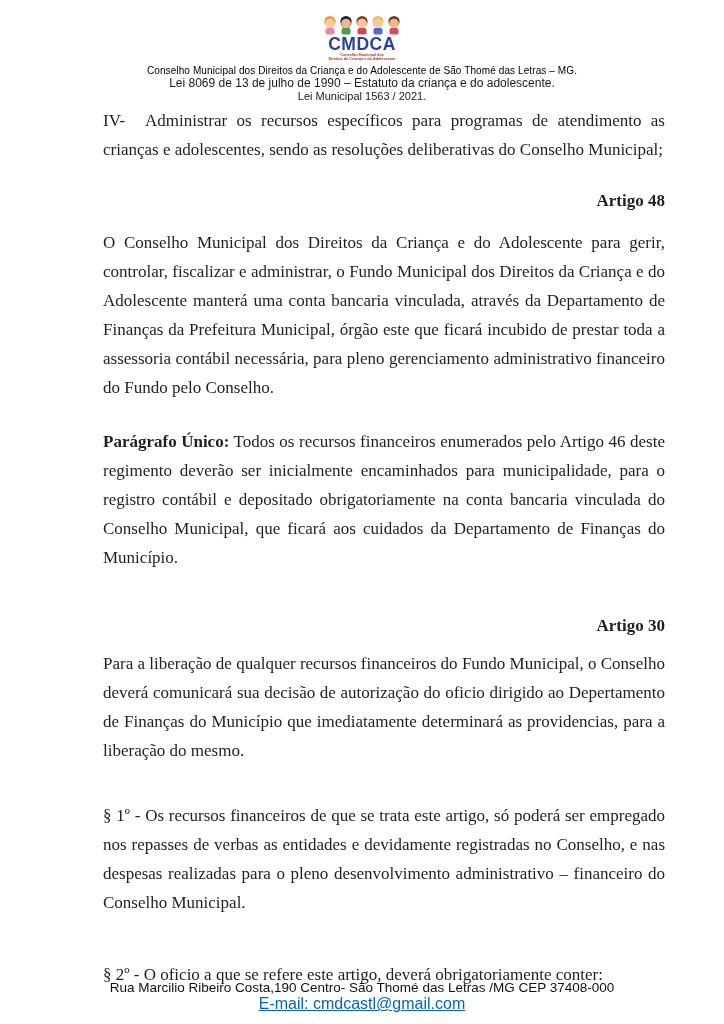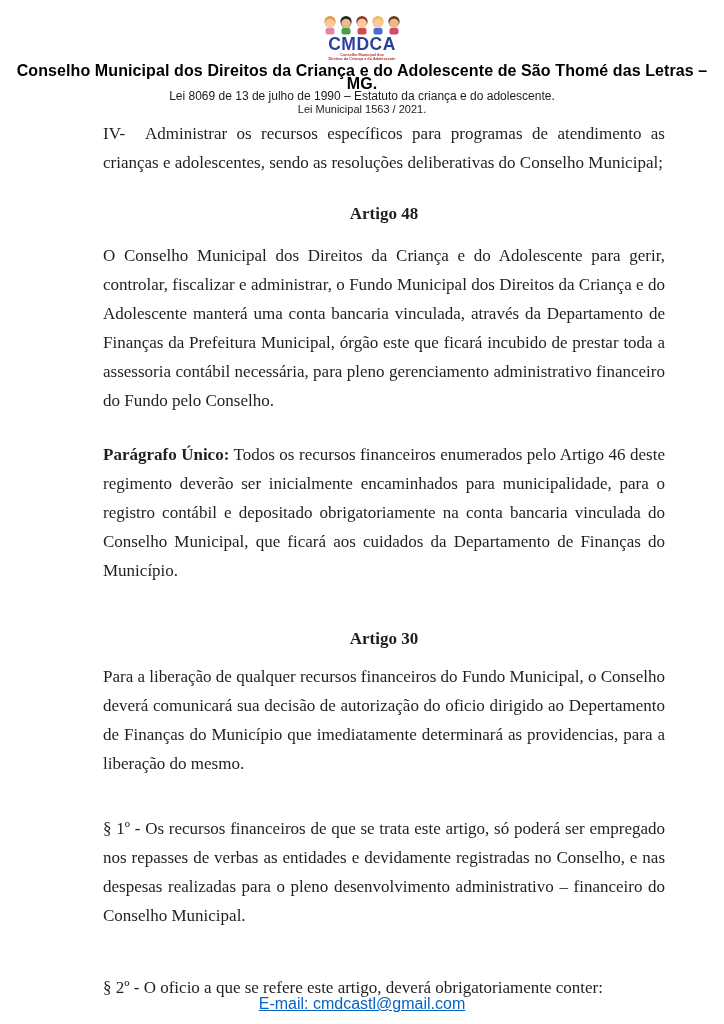--- a/index.html
+++ b/index.html
@@ -14,41 +14,41 @@
     overflow: hidden;
   }
   
   .header {
     text-align: center;
     padding-top: 13px;
     font-family: "Liberation Sans", sans-serif;
   }
   .logo-svg { display: block; margin: 0 auto 1px auto; width: 92px; height: 50px; }
   .org-line {
-    font-weight: bold;
-    font-size: 16px;
+    font-weight: normal;
+    font-size: 10px;
     line-height: 13px;
     color: #000000;
     letter-spacing: 0.1px;
   }
   .statute-line { font-size: 12px; line-height: 13px; color: #1a1a1a; }
   .municipal-line { font-size: 11px; line-height: 12px; color: #1a1a1a; }
 
   
   .doc-body {
     padding: 0 59px 0 103px;
     font-size: 17px;
     line-height: 29px;
     text-align: justify;
     color: #1f1f1f;
   }
   .doc-body p { margin: 0; }
   .marker-iv { display: inline-block; width: 42px; }
   .marker-i  { display: inline-block; width: 45px; }
-  .heading { font-weight: bold; text-align: center; }
+  .heading { font-weight: bold; text-align: right; }
   #p-iv { margin-top: 4px; }
   #h-48 { margin-top: 22px; }
   #p-48 { margin-top: 13px; }
   #p-pu { margin-top: 25px; }
   #h-49 { margin-top: 39px; }
   #p-49 { margin-top: 9px; }
   #p-s1 { margin-top: 36px; }
   #p-s2 { margin-top: 43px; text-align: left; }
   #p-i  { margin-top: 43px; text-align: left; }
   .bold-label { font-weight: bold; }
@@ -124,16 +124,17 @@
 
     <p id="p-s1">§ 1º - Os recursos financeiros de que se trata este artigo, só poderá ser empregado nos repasses de verbas as entidades e devidamente registradas no Conselho, e nas despesas realizadas para o pleno desenvolvimento administrativo – financeiro do Conselho Municipal.</p>
 
     <p id="p-s2">§ 2º - O oficio a que se refere este artigo, deverá obrigatoriamente conter:</p>
 
     <p id="p-i"><span class="marker-i">I-</span><span>A data da ficará que determinou a liberação do recurso financeiro;</span></p>
 
   </div>
 
   <div class="footer">
+    <div class="address">Rua Marcilio Ribeiro Costa,190 Centro- São Thomé das Letras /MG  CEP 37408-000</div>
     <div class="email-line"><a href="#">E-mail: cmdcastl@gmail.com</a></div>
   </div>
 
 </div>
 
 </body></html>

